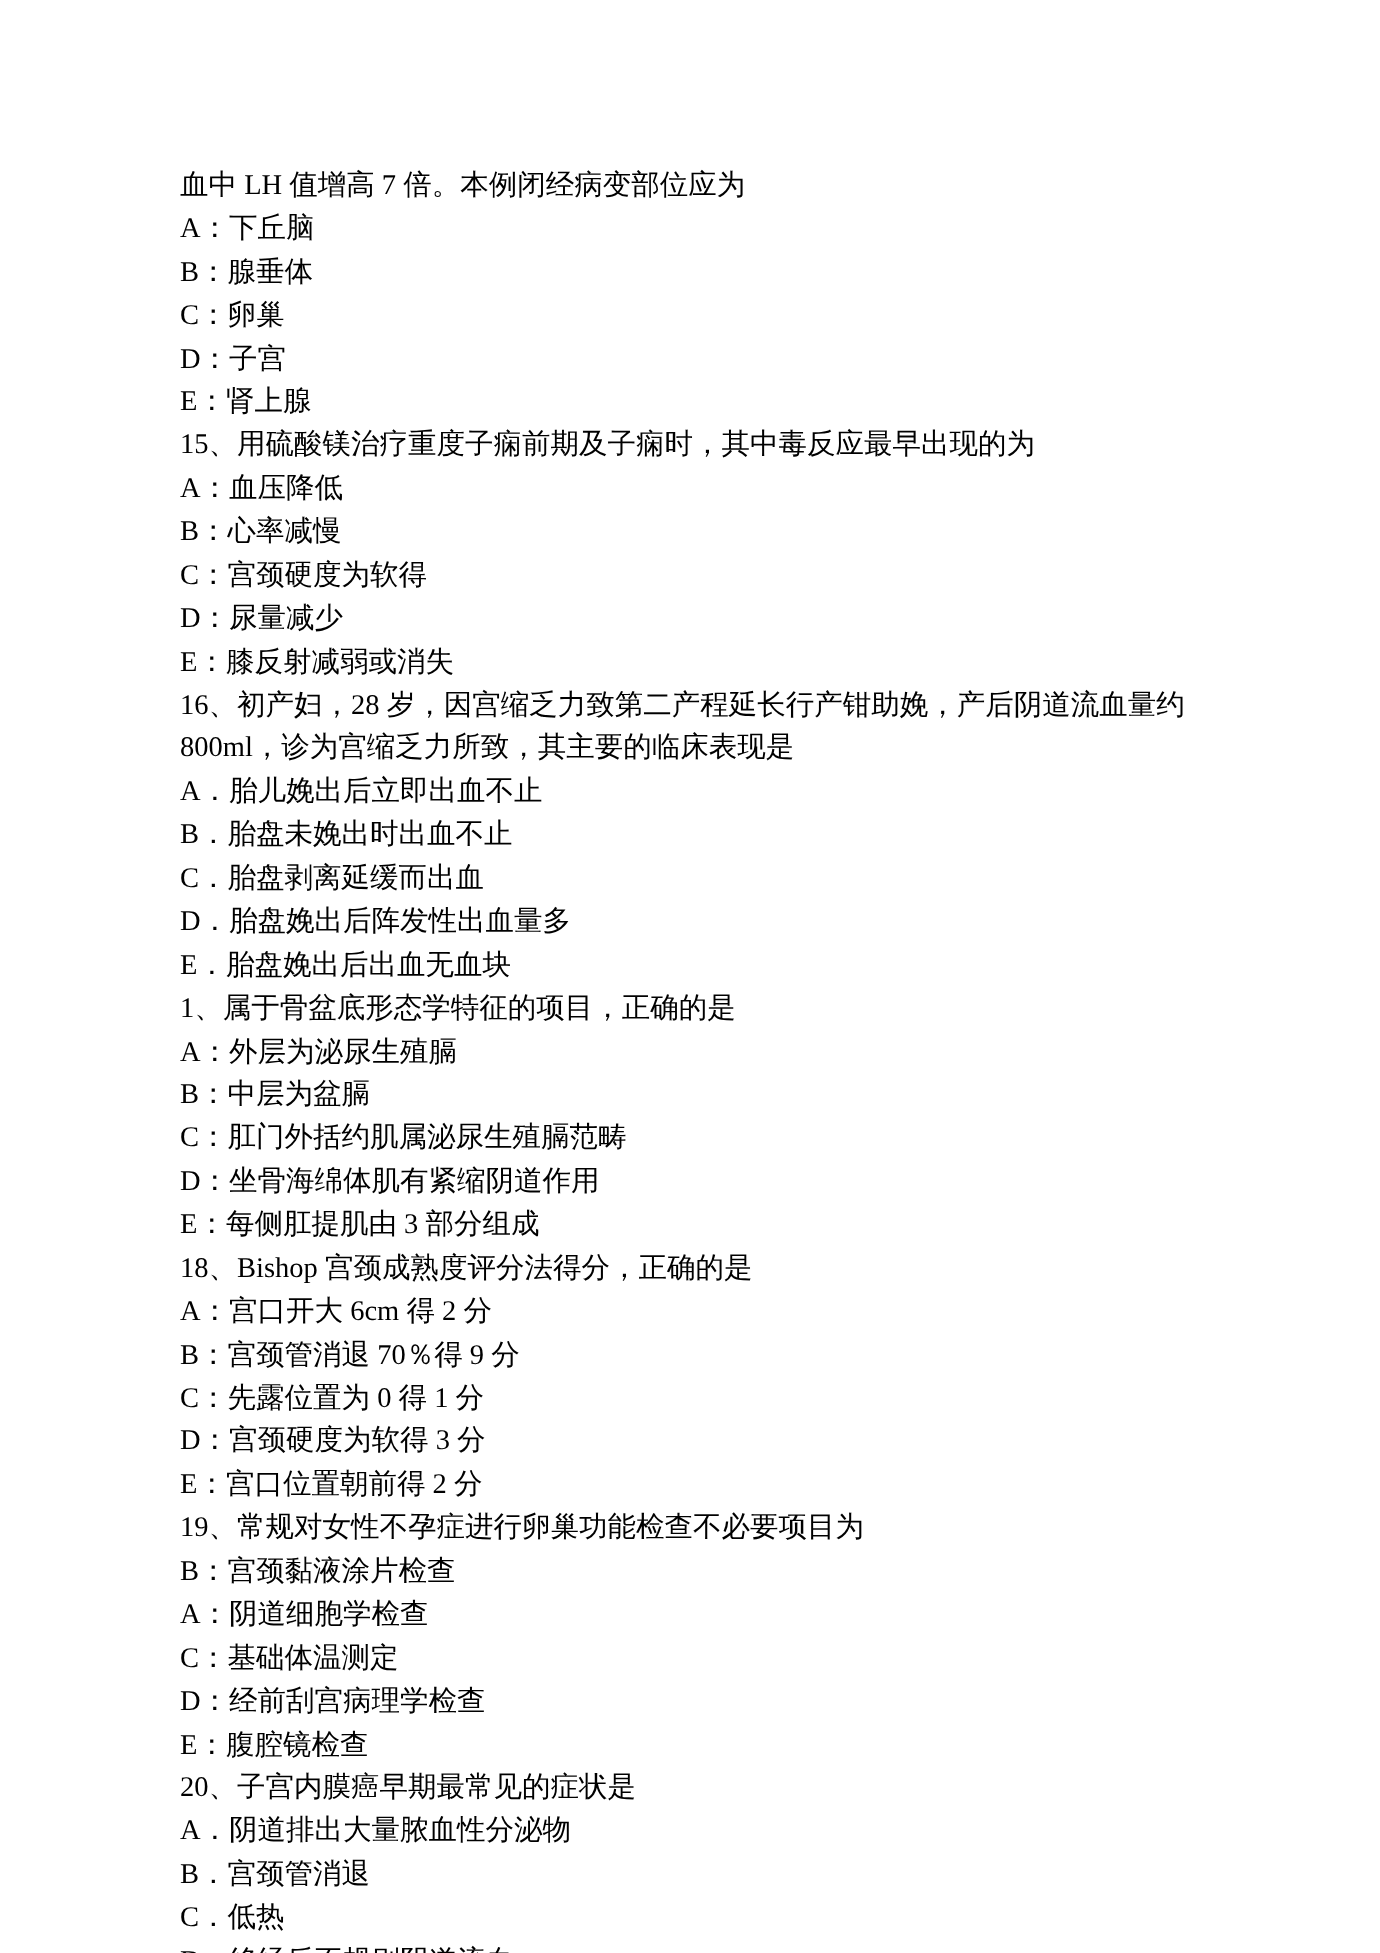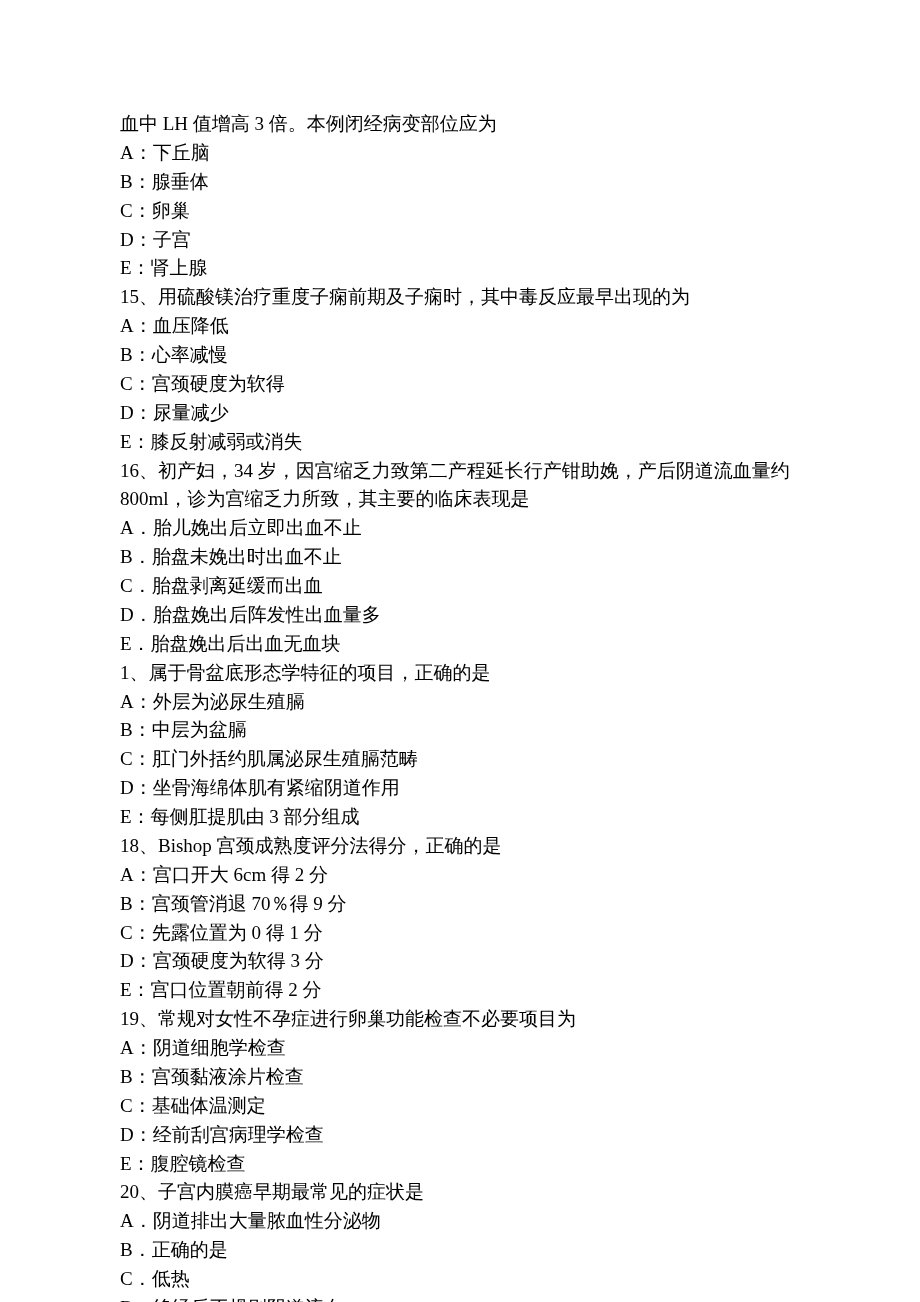--- a/index.html
+++ b/index.html
@@ -16,55 +16,55 @@
     color: #000000;
   }
   .line {
     display: block;
   }
 </style>
 </head>
 <body>
 
 <div class="page">
-  <span class="line">血中 LH 值增高 3 倍。本例闭经病变部位应为</span>
+  <span class="line">血中 LH 值增高 7 倍。本例闭经病变部位应为</span>
   <span class="line">A：下丘脑</span>
   <span class="line">B：腺垂体</span>
   <span class="line">C：卵巢</span>
   <span class="line">D：子宫</span>
   <span class="line">E：肾上腺</span>
   <span class="line">15、用硫酸镁治疗重度子痫前期及子痫时，其中毒反应最早出现的为</span>
   <span class="line">A：血压降低</span>
   <span class="line">B：心率减慢</span>
   <span class="line">C：宫颈硬度为软得</span>
   <span class="line">D：尿量减少</span>
   <span class="line">E：膝反射减弱或消失</span>
-  <span class="line">16、初产妇，34 岁，因宫缩乏力致第二产程延长行产钳助娩，产后阴道流血量约 800ml，诊为宫缩乏力所致，其主要的临床表现是</span>
+  <span class="line">16、初产妇，28 岁，因宫缩乏力致第二产程延长行产钳助娩，产后阴道流血量约 800ml，诊为宫缩乏力所致，其主要的临床表现是</span>
   <span class="line">A．胎儿娩出后立即出血不止</span>
   <span class="line">B．胎盘未娩出时出血不止</span>
   <span class="line">C．胎盘剥离延缓而出血</span>
   <span class="line">D．胎盘娩出后阵发性出血量多</span>
   <span class="line">E．胎盘娩出后出血无血块</span>
   <span class="line">1、属于骨盆底形态学特征的项目，正确的是</span>
   <span class="line">A：外层为泌尿生殖膈</span>
   <span class="line">B：中层为盆膈</span>
   <span class="line">C：肛门外括约肌属泌尿生殖膈范畴</span>
   <span class="line">D：坐骨海绵体肌有紧缩阴道作用</span>
   <span class="line">E：每侧肛提肌由 3 部分组成</span>
   <span class="line">18、Bishop 宫颈成熟度评分法得分，正确的是</span>
   <span class="line">A：宫口开大 6cm 得 2 分</span>
   <span class="line">B：宫颈管消退 70％得 9 分</span>
   <span class="line">C：先露位置为 0 得 1 分</span>
   <span class="line">D：宫颈硬度为软得 3 分</span>
   <span class="line">E：宫口位置朝前得 2 分</span>
   <span class="line">19、常规对女性不孕症进行卵巢功能检查不必要项目为</span>
+  <span class="line">B：宫颈黏液涂片检查</span>
   <span class="line">A：阴道细胞学检查</span>
-  <span class="line">B：宫颈黏液涂片检查</span>
   <span class="line">C：基础体温测定</span>
   <span class="line">D：经前刮宫病理学检查</span>
   <span class="line">E：腹腔镜检查</span>
   <span class="line">20、子宫内膜癌早期最常见的症状是</span>
   <span class="line">A．阴道排出大量脓血性分泌物</span>
-  <span class="line">B．正确的是</span>
+  <span class="line">B．宫颈管消退</span>
   <span class="line">C．低热</span>
   <span class="line">D．绝经后不规则阴道流血</span>
 
 </div>
 
 </body></html>

